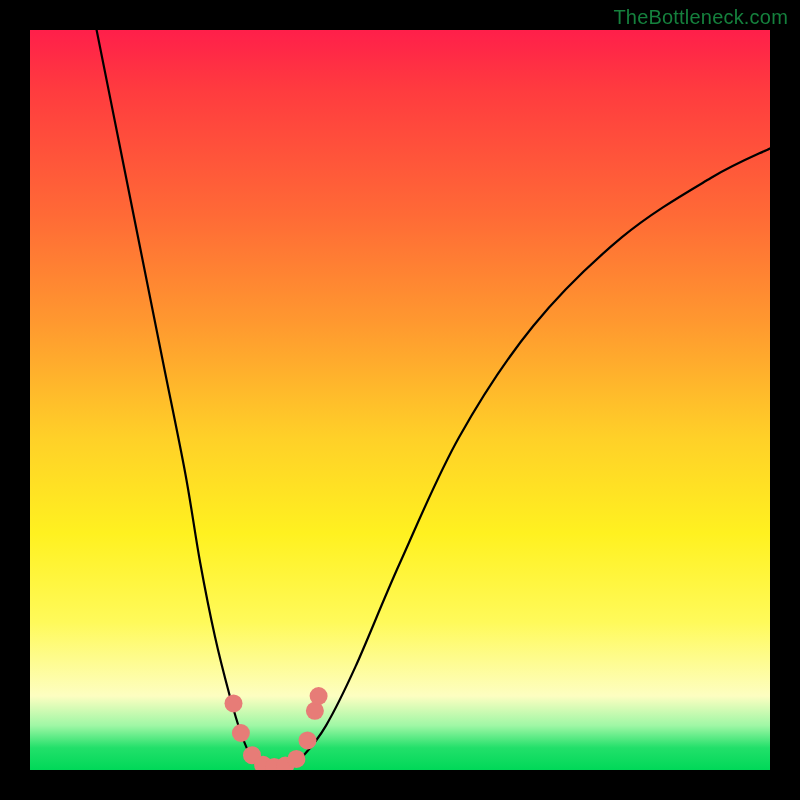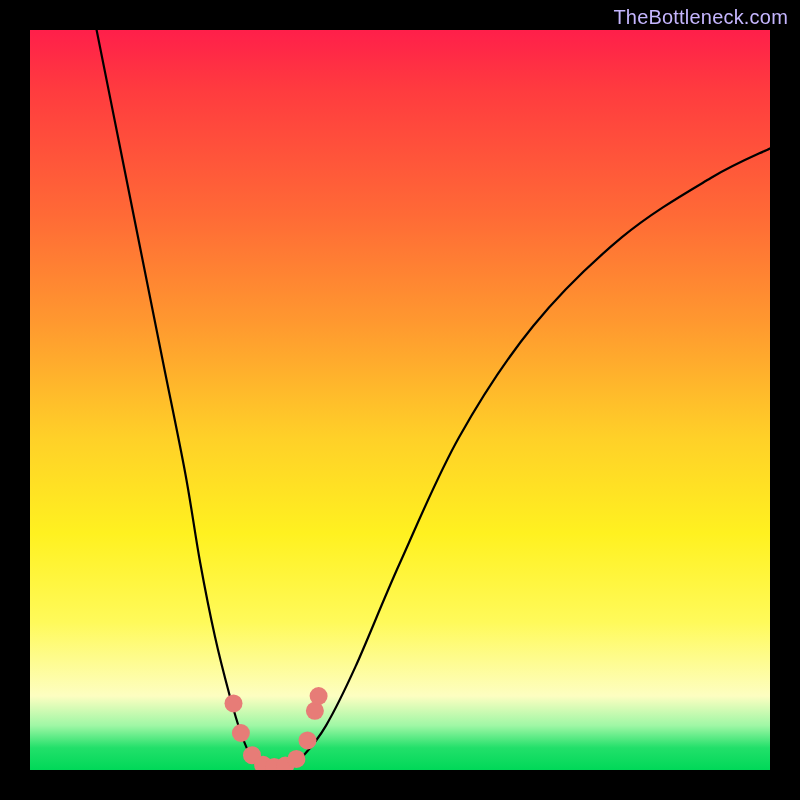--- a/index.html
+++ b/index.html
@@ -45,21 +45,21 @@
     left: 0;
     top: 0;
     width: 740px;
     height: 740px;
     display: block;
   }
   .watermark {
     position: absolute;
     top: 6px;
     right: 12px;
-    color: #c4b5fd;
+    color: #15803d;
     font-size: 20px;
     letter-spacing: 0.2px;
     font-weight: 500;
     user-select: none;
   }
   .dot {
     fill: #e77c77;
   }
 </style>
 </head>

